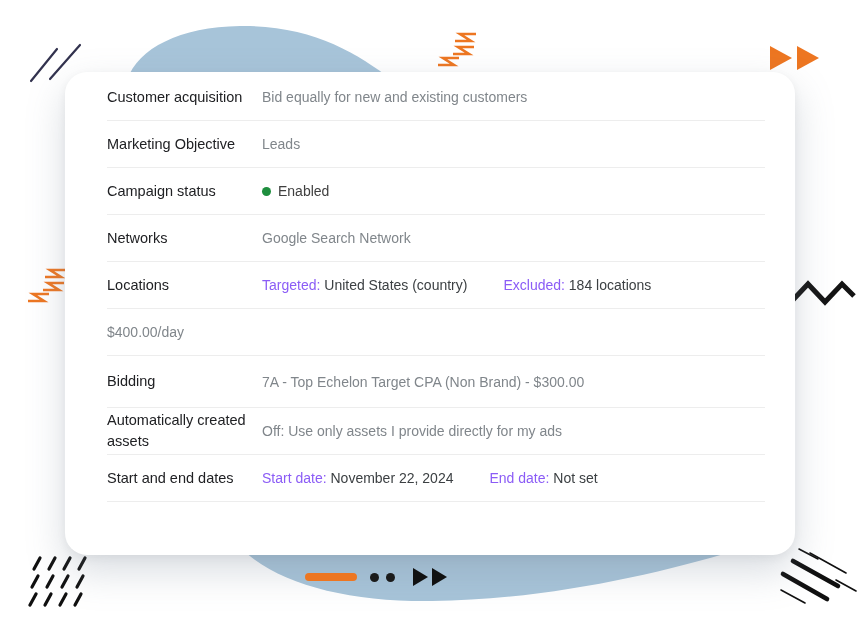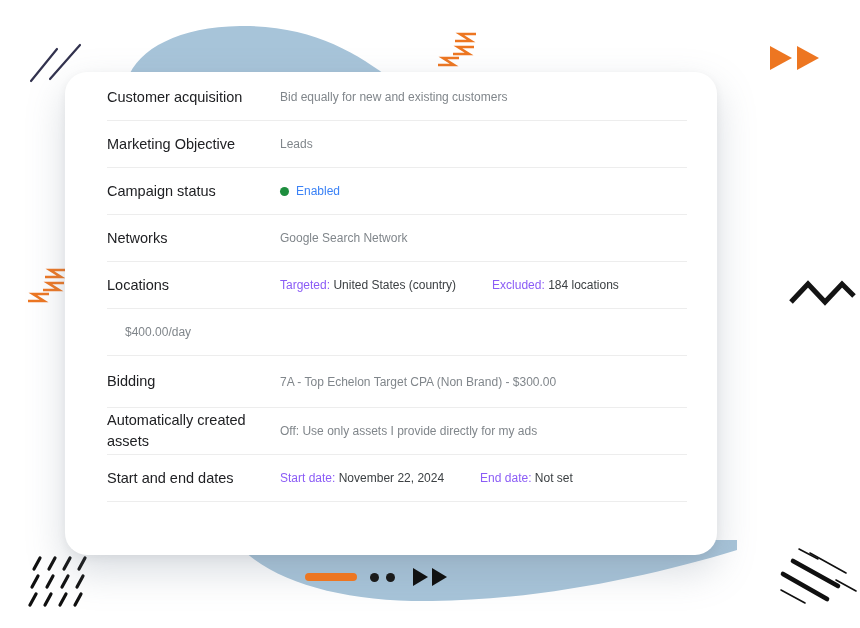--- a/index.html
+++ b/index.html
@@ -11,49 +11,49 @@
   body{
     width:860px;height:628px;position:relative;overflow:hidden;
     background:#ffffff;
     font-family:"Liberation Sans", sans-serif;
   }
   .abs{position:absolute;}
   
   #blob{left:0;top:0;z-index:1;}
   
   .card{
-    left:65px;top:72px;width:652px;height:483px;z-index:2;
+    left:65px;top:72px;width:730px;height:483px;z-index:2;
     background:#fff;border-radius:22px;
     box-shadow:0 16px 38px rgba(125,140,155,.30), 0 3px 10px rgba(0,0,0,.06);
     padding:2px 30px 0 42px;box-sizing:border-box;
     overflow:hidden;
   }
   .row{
     display:flex;align-items:center;min-height:42px;
     border-bottom:1px solid var(--divider);
     padding:2px 0;
   }
   .row:last-child{border-bottom:none;}
   .row.tall{min-height:47px;}
   .label{
     width:155px;flex:0 0 155px;color:var(--text-dark);
     font-size:14.5px;line-height:21px;
   }
   .value{
-    flex:1;color:var(--text-gray);font-size:12px;line-height:20px;
-    display:flex;align-items:center;gap:36px;flex-wrap:wrap;margin-left:18px;
+    flex:1;color:var(--text-gray);font-size:14px;line-height:20px;
+    display:flex;align-items:center;gap:36px;flex-wrap:wrap;
   }
   .value .prefix{color:#8b5cf6;}
   .value .strong{color:var(--text-mid);}
   .dot{
     width:9px;height:9px;border-radius:50%;background:var(--green);
     display:inline-block;margin-right:7px;flex:0 0 auto;
   }
   .status-wrap{display:flex;align-items:center;}
-  .status-wrap .stext{color:#3b82f6;}
+  .status-wrap .stext{color:#404040;}
   
   .carousel{left:305px;top:566px;z-index:3;display:flex;align-items:center;height:22px;}
   .c-bar{width:52px;height:8px;border-radius:4px;background:var(--orange);}
   .c-dot{width:9px;height:9px;border-radius:50%;background:#1b1b1b;}
   .c-dot.d1{margin-left:13px;}
   .c-dot.d2{margin-left:7px;}
   .c-skip{margin-left:17px;display:flex;align-items:center;background:none;border:none;padding:0;cursor:pointer;}
   svg{display:block;}
 </style>
 </head>

